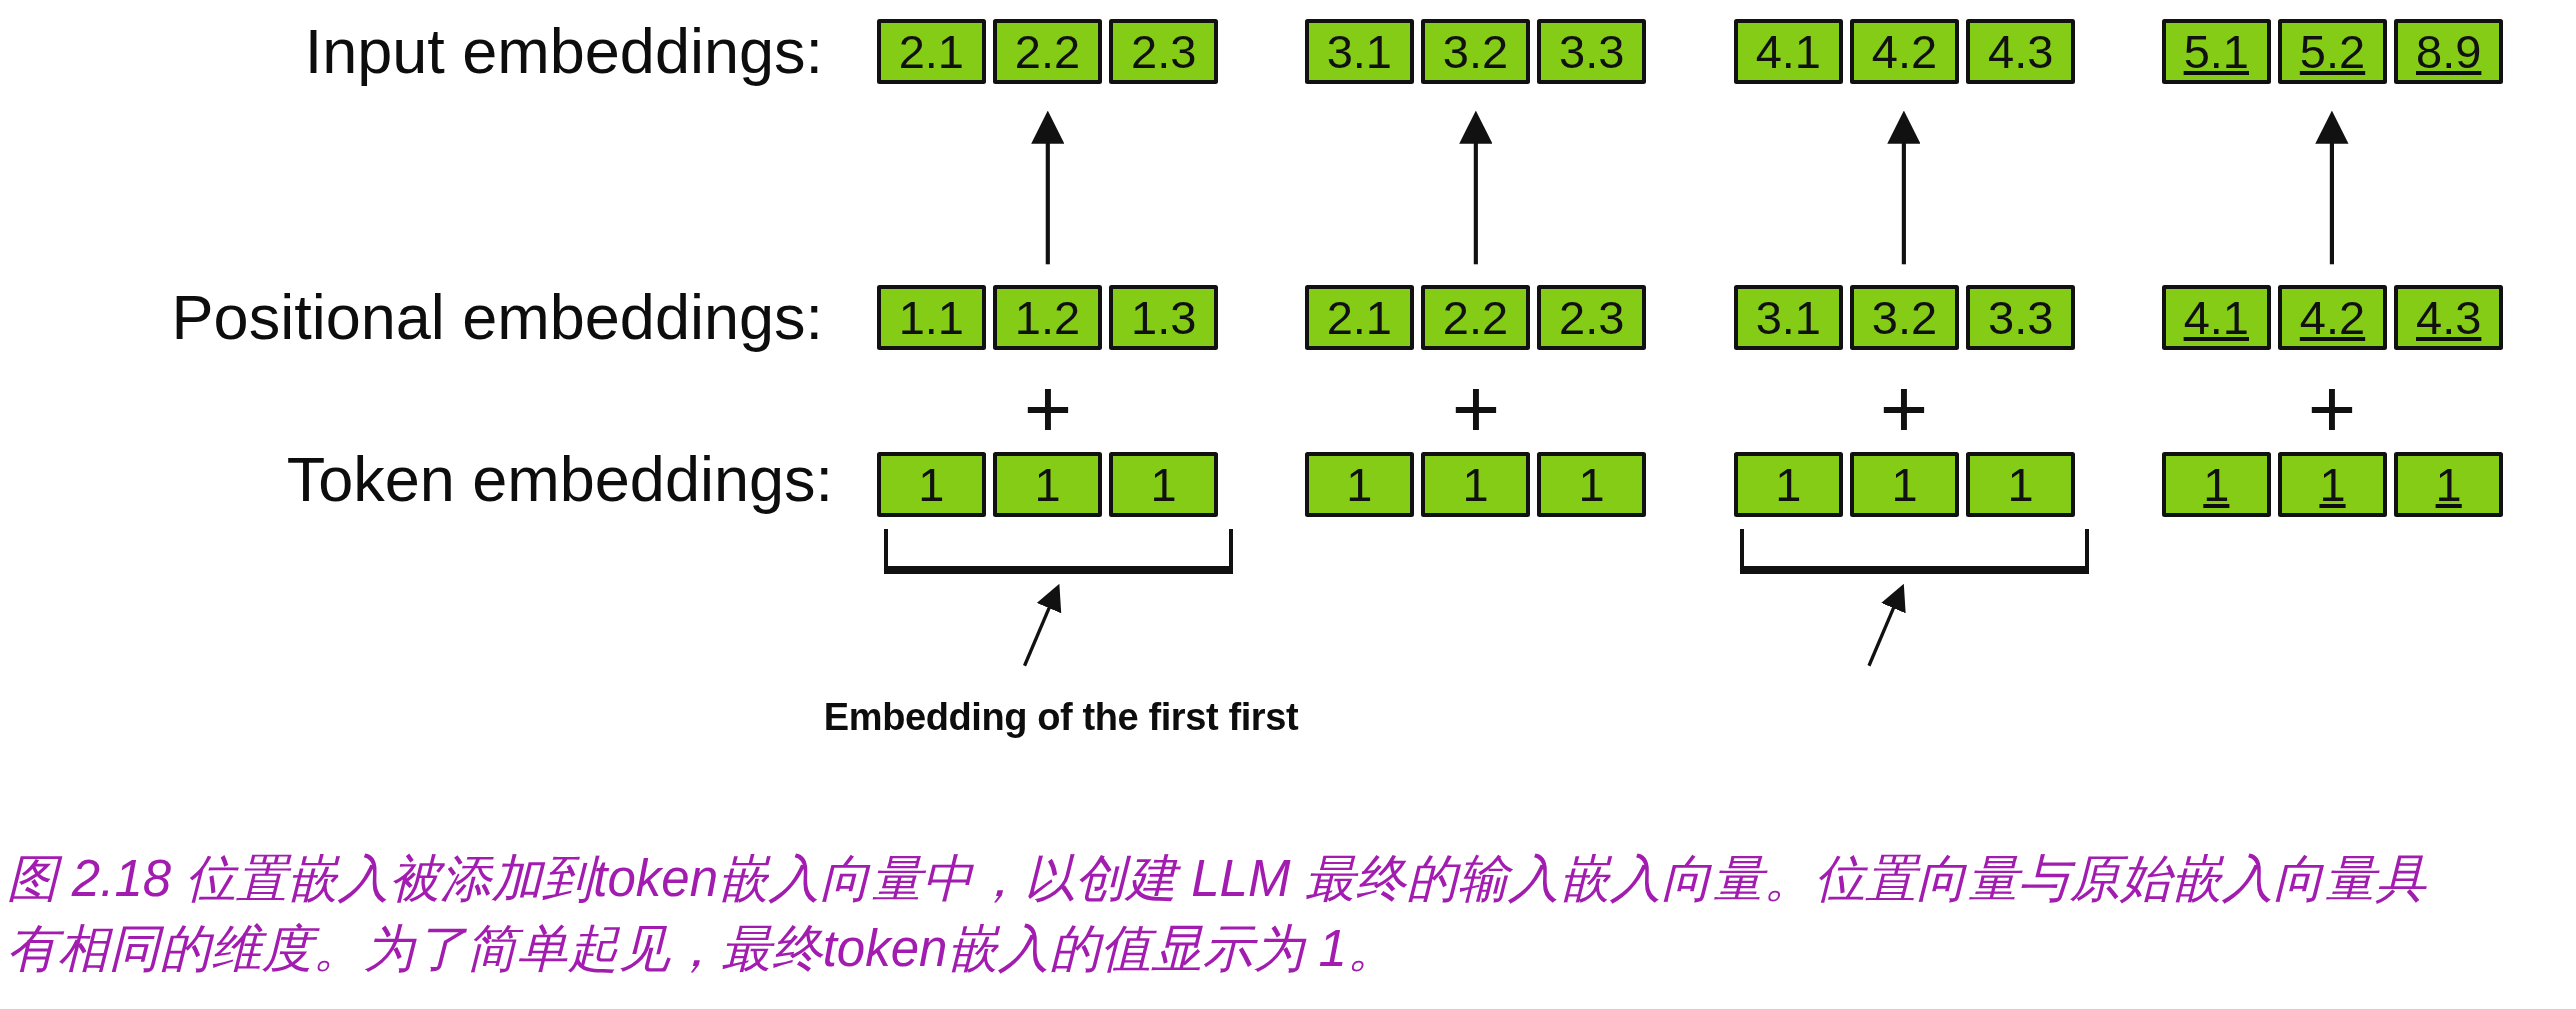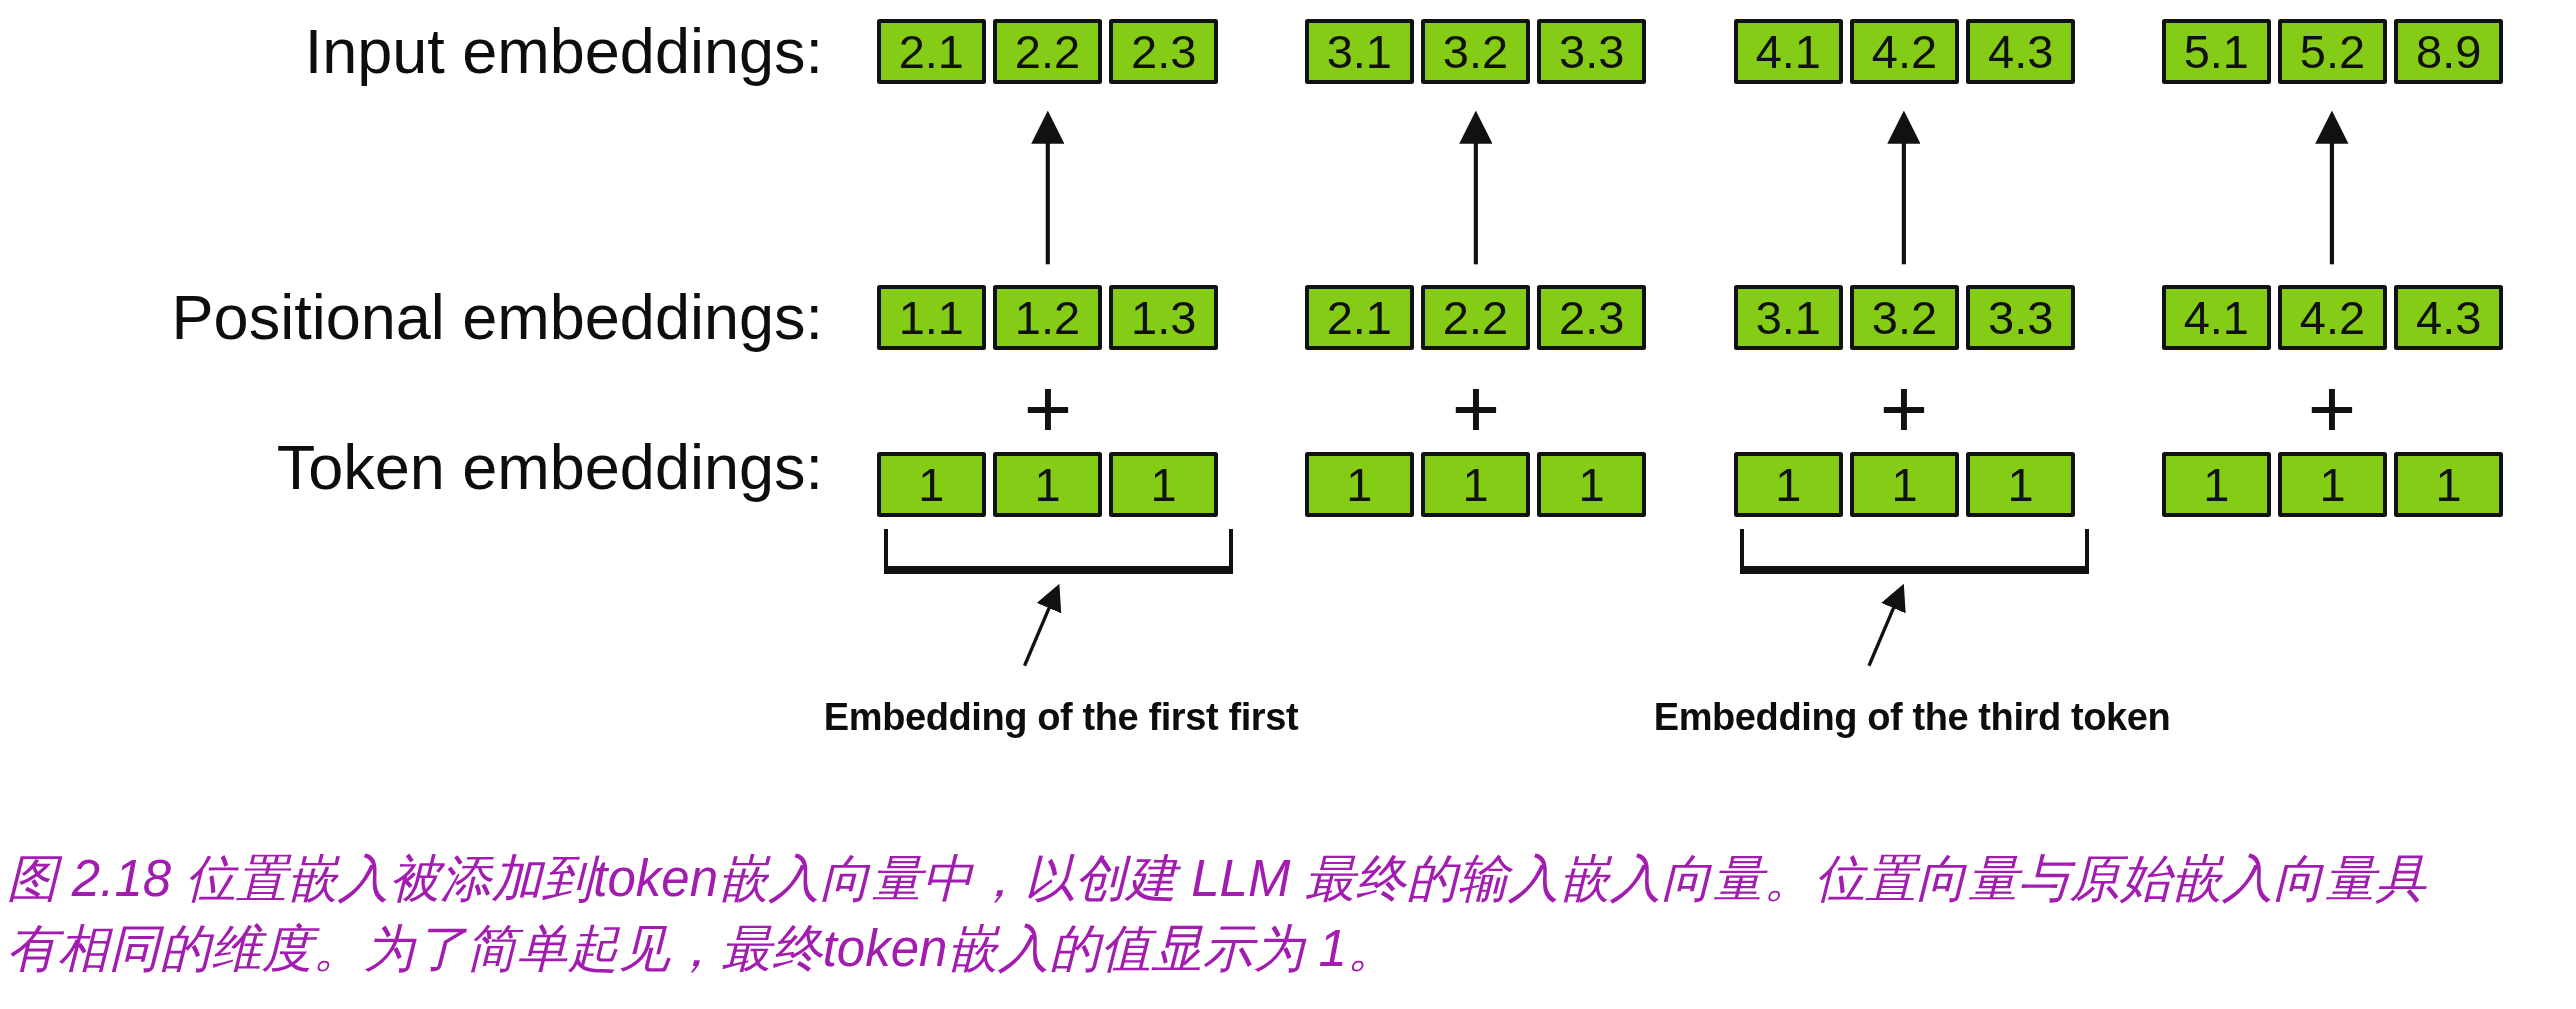--- a/index.html
+++ b/index.html
@@ -18,34 +18,34 @@
     left: 0;
     width: 823px;
     text-align: right;
     font-size: 63px;
     line-height: 67px;
     color: #0d0d0d;
     white-space: nowrap;
   }
   .lbl-input { top: 18.3px; }
   .lbl-pos   { top: 284px; }
-  .lbl-tok   { top: 434px; }
+  .lbl-tok   { top: 446px; padding-left: 10px; }
 
   
   .group {
     position: absolute;
     width: 341px;
     height: 65px;
     display: flex;
     gap: 7.5px;
   }
   .col0 { left: 877px; }
   .col1 { left: 1305px; }
   .col2 { left: 1734px; }
-  .col3 { left: 2162px; }
+  .col3 { left: 2162px; text-decoration: underline; }
   .row-input { top: 19px; }
   .row-pos   { top: 285px; }
   .row-tok   { top: 452px; }
 
   .group .cell {
     flex: 1 1 0;
     box-sizing: border-box;
     border: 4.2px solid #111;
     border-radius: 2.5px;
     background: #84cc16;
@@ -215,19 +215,18 @@
     <line x1="1260" y1="318" x2="1260" y2="168" stroke="#111" stroke-width="5" marker-end="url(#ah)"></line>
     <line x1="1775" y1="318" x2="1775" y2="168" stroke="#111" stroke-width="5" marker-end="url(#ah)"></line>
     <line x1="2290" y1="318" x2="2290" y2="168" stroke="#111" stroke-width="5" marker-end="url(#ah)"></line>
     <line x1="2805" y1="318" x2="2805" y2="168" stroke="#111" stroke-width="5" marker-end="url(#ah)"></line>
 
     <line x1="1232" y1="801" x2="1263" y2="728" stroke="#111" stroke-width="4" marker-end="url(#ah)"></line>
     <line x1="2248" y1="801" x2="2279" y2="728" stroke="#111" stroke-width="4" marker-end="url(#ah)"></line>
   </svg>
 
   <div class="annot annot-first">Embedding of the first first</div>
-  <div class="annot annot-third">Embedding of the third token</div>
 
   <div class="caption-line cap1">图 2.18 位置嵌入被添加到token嵌入向量中，以创建 LLM 最终的输入嵌入向量。位置向量与原始嵌入向量具</div>
   <div class="caption-line cap2">有相同的维度。为了简单起见，最终token嵌入的值显示为 1。</div>
 
 </div>
 
 
 </body></html>

